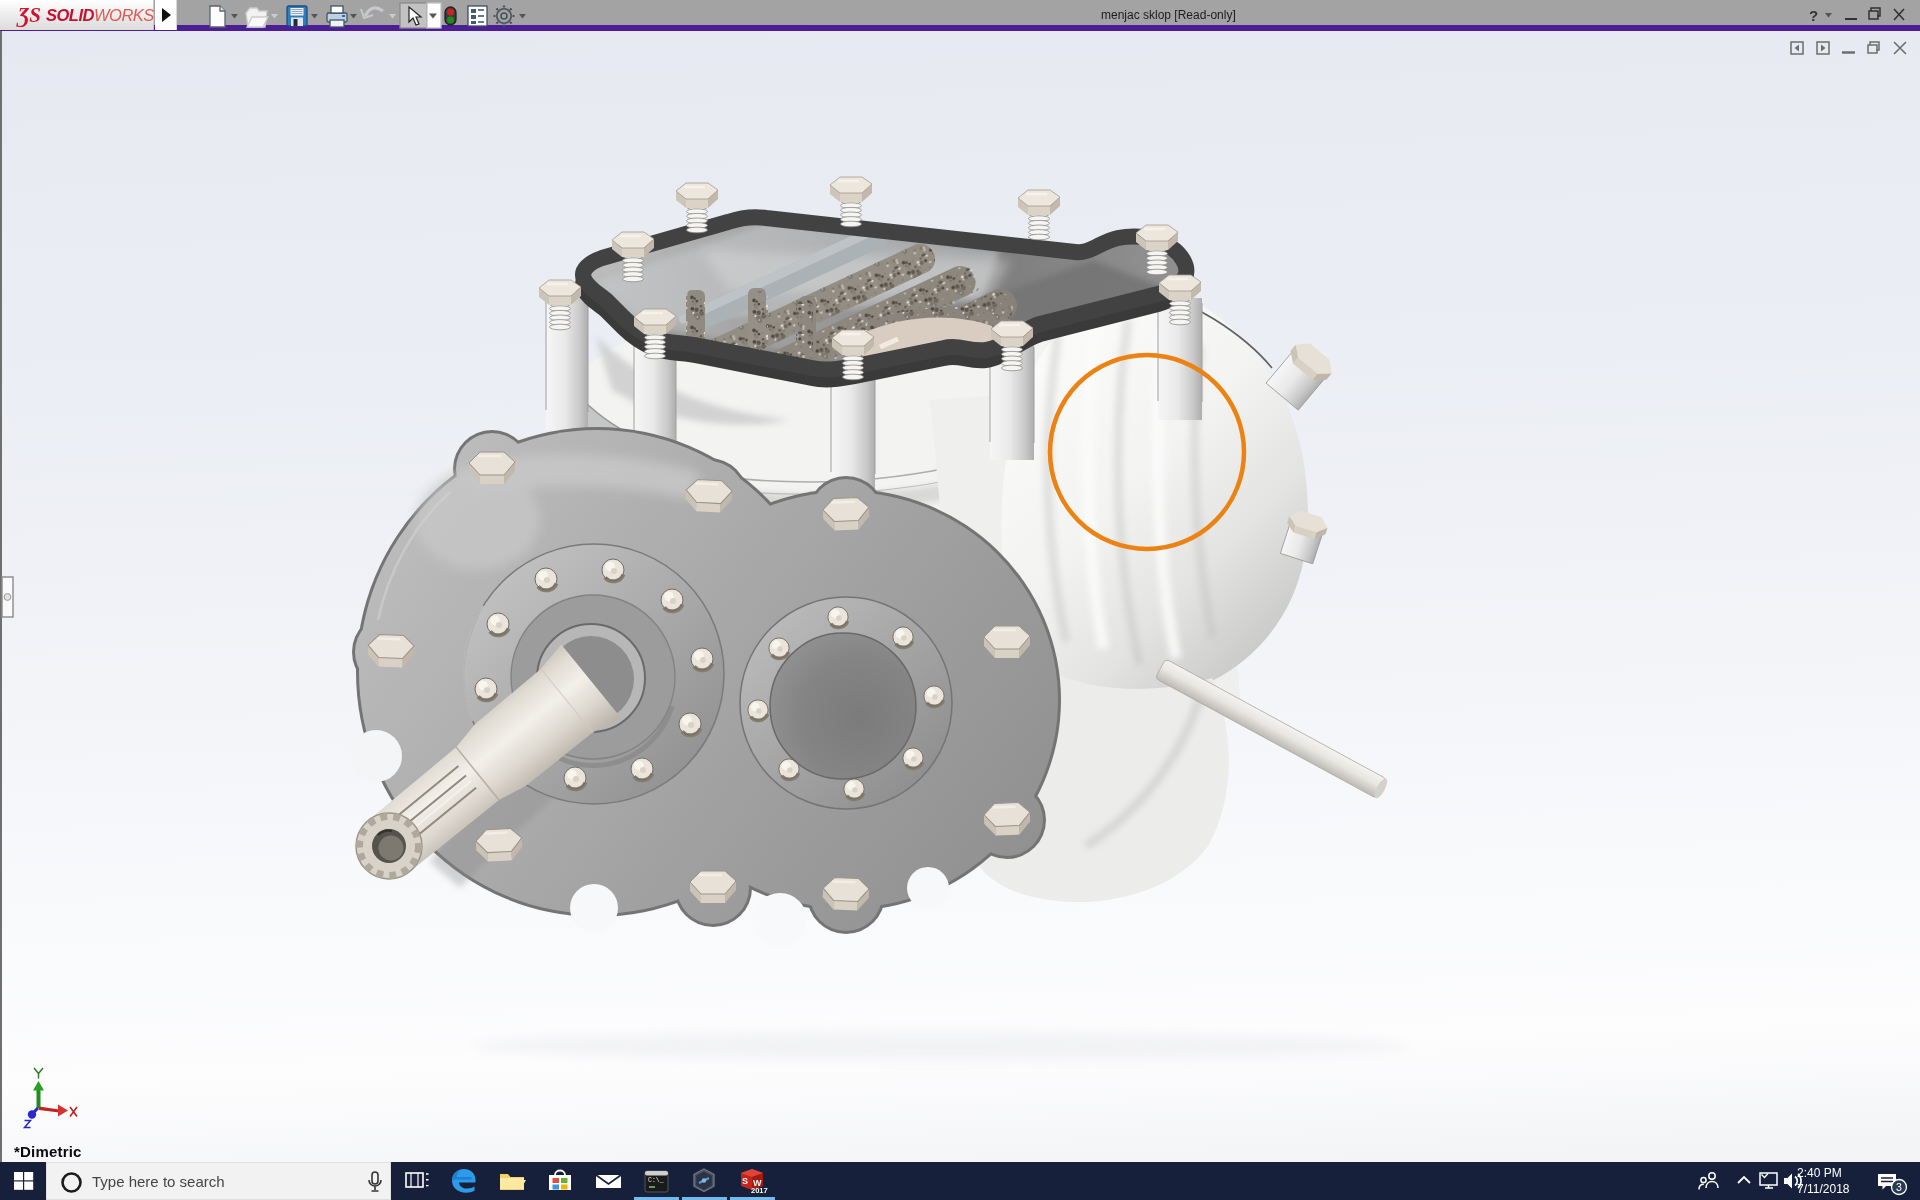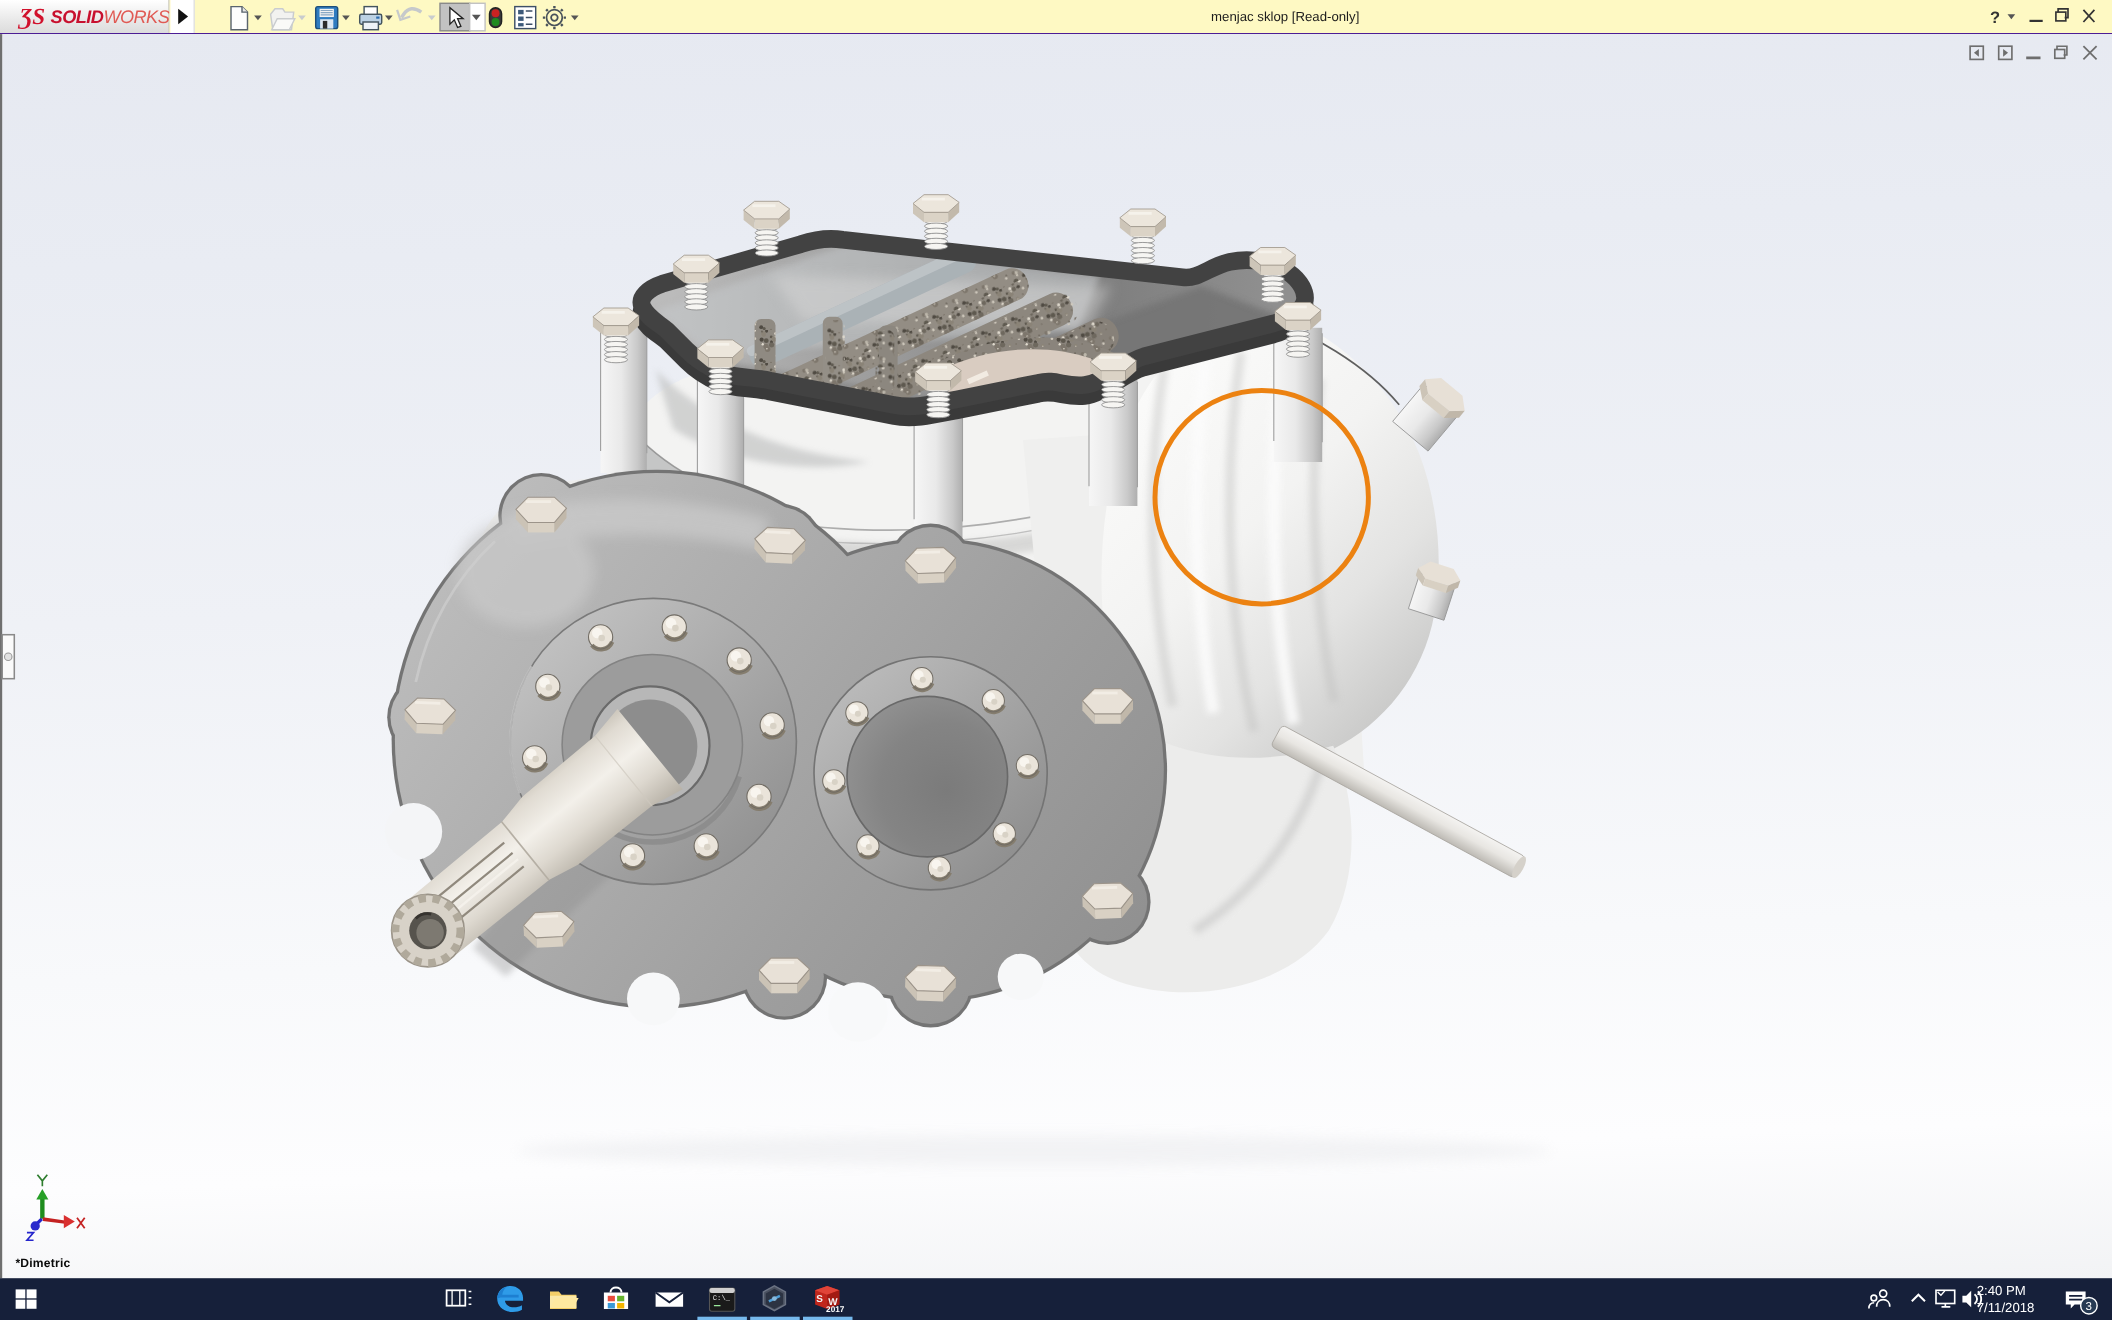--- a/index.html
+++ b/index.html
@@ -1,23 +1,23 @@
 <!DOCTYPE html>
 <html><head>
 <meta charset="utf-8">
 <style>
 *{margin:0;padding:0;box-sizing:border-box}
 html,body{width:1920px;height:1200px;overflow:hidden;font-family:"Liberation Sans",sans-serif;background:#fff}
-#titlebar{position:absolute;left:0;top:0;width:1920px;height:31px;background:#fef9c3;border-bottom:1px solid #4c1d95}
+#titlebar{position:absolute;left:0;top:0;width:1920px;height:31px;background:#a3a3a3;border-bottom:6px solid #4c1d95}
 #logo{position:absolute;left:0;top:0;width:154px;height:30px;background:linear-gradient(#ffffff,#e9e9e9 60%,#dcdcdc);border-right:1px solid #c8c8c8}
 #arrbtn{position:absolute;left:155px;top:0;width:22px;height:30px;background:#fff;border-right:1px solid #d8d8d8}
 #arrbtn:after{content:"";position:absolute;left:7px;top:8px;border-left:9px solid #111;border-top:7px solid transparent;border-bottom:7px solid transparent}
 #wtitle{position:absolute;left:1101px;top:8px;font-size:12px;color:#1c1c1c}
 #viewport{position:absolute;left:0;top:31px;width:1920px;height:1131px;background:linear-gradient(178deg,#e6e9f1 0%,#e9ecf3 18%,#eff1f6 45%,#f8f9fb 72%,#fdfdfe 88%,#f2f3f5 100%);border-left:2px solid #6f6f6f}
-#dimetric{position:absolute;left:14px;top:1143px;font-size:11px;font-weight:bold;color:#0a0a0a;letter-spacing:.2px}
+#dimetric{position:absolute;left:14px;top:1143px;font-size:15px;font-weight:bold;color:#0a0a0a;letter-spacing:.2px}
 #taskbar{position:absolute;left:0;top:1162px;width:1920px;height:38px;background:#16203a}
 #search{position:absolute;left:46px;top:0px;width:345px;height:38px;background:#f2f2f2;border:1px solid #e0e0e0}
 #search span{position:absolute;left:45px;top:10px;font-size:15px;color:#454545}
 #clock{position:absolute;left:1797px;top:3px;width:70px;text-align:left;color:#fff;font-size:12px;line-height:16px}
 svg{display:block}
 #scene{position:absolute;left:0;top:31px}
 </style>
 </head>
 <body>
 <div id="titlebar">
@@ -500,20 +500,30 @@
 
 <div id="taskbar">
   <svg style="position:absolute;left:14px;top:10px" width="20" height="18" viewBox="0 0 20 18">
     <g fill="#fff">
         <rect x="0" y="0" width="9" height="8.3"></rect>
         <rect x="10.2" y="0" width="9" height="8.3"></rect>
         <rect x="0" y="9.5" width="9" height="8.3"></rect>
         <rect x="10.2" y="9.5" width="9" height="8.3"></rect>
       </g>
   </svg>
+  <div id="search">
+    <svg style="position:absolute;left:13px;top:8px" width="23" height="23" viewBox="0 0 23 23">
+        <circle cx="11.5" cy="11.5" r="9" fill="none" stroke="#1b1b1b" stroke-width="2.6"></circle>
+      </svg>
+    <span>Type here to search</span>
+    <svg style="position:absolute;left:320px;top:8px" width="16" height="22" viewBox="0 0 16 22">
+      <rect x="5" y="1" width="6" height="12" rx="3" fill="none" stroke="#333" stroke-width="1.6"></rect>
+      <path d="M2 9 a6 6 0 0 0 12 0 M8 15 v4 M4.5 20 h7" fill="none" stroke="#333" stroke-width="1.6"></path>
+    </svg>
+  </div>
   <svg id="tbar-icons" style="position:absolute;left:392px;top:0" width="400" height="38" viewBox="392 0 400 38">
 
     <g stroke="#fff" fill="none" stroke-width="1.6">
       <rect x="406" y="11" width="17" height="14"></rect>
       <path d="M411 11 v14 M418 11 v14" stroke-width="1.2"></path>
       <path d="M426 12 h2.5 M426 17.8 h2.5 M426 23.6 h2.5" stroke-width="1.4"></path>
     </g>
 
     <g>
       <path d="M452 18.5 c0 -7 5.5 -11.5 12 -11.5 c6.3 0 11.5 4.4 11.5 11 l0 2.5 l-16.5 0 c0.5 4 4 6 8 6 c3 0 5.5 -0.8 7.5 -2 l0 4.2 c-2.2 1.3 -5 2 -8.3 2 c-8.2 0 -14.2 -5 -14.2 -12.2 z" fill="#2e9be8"></path>

